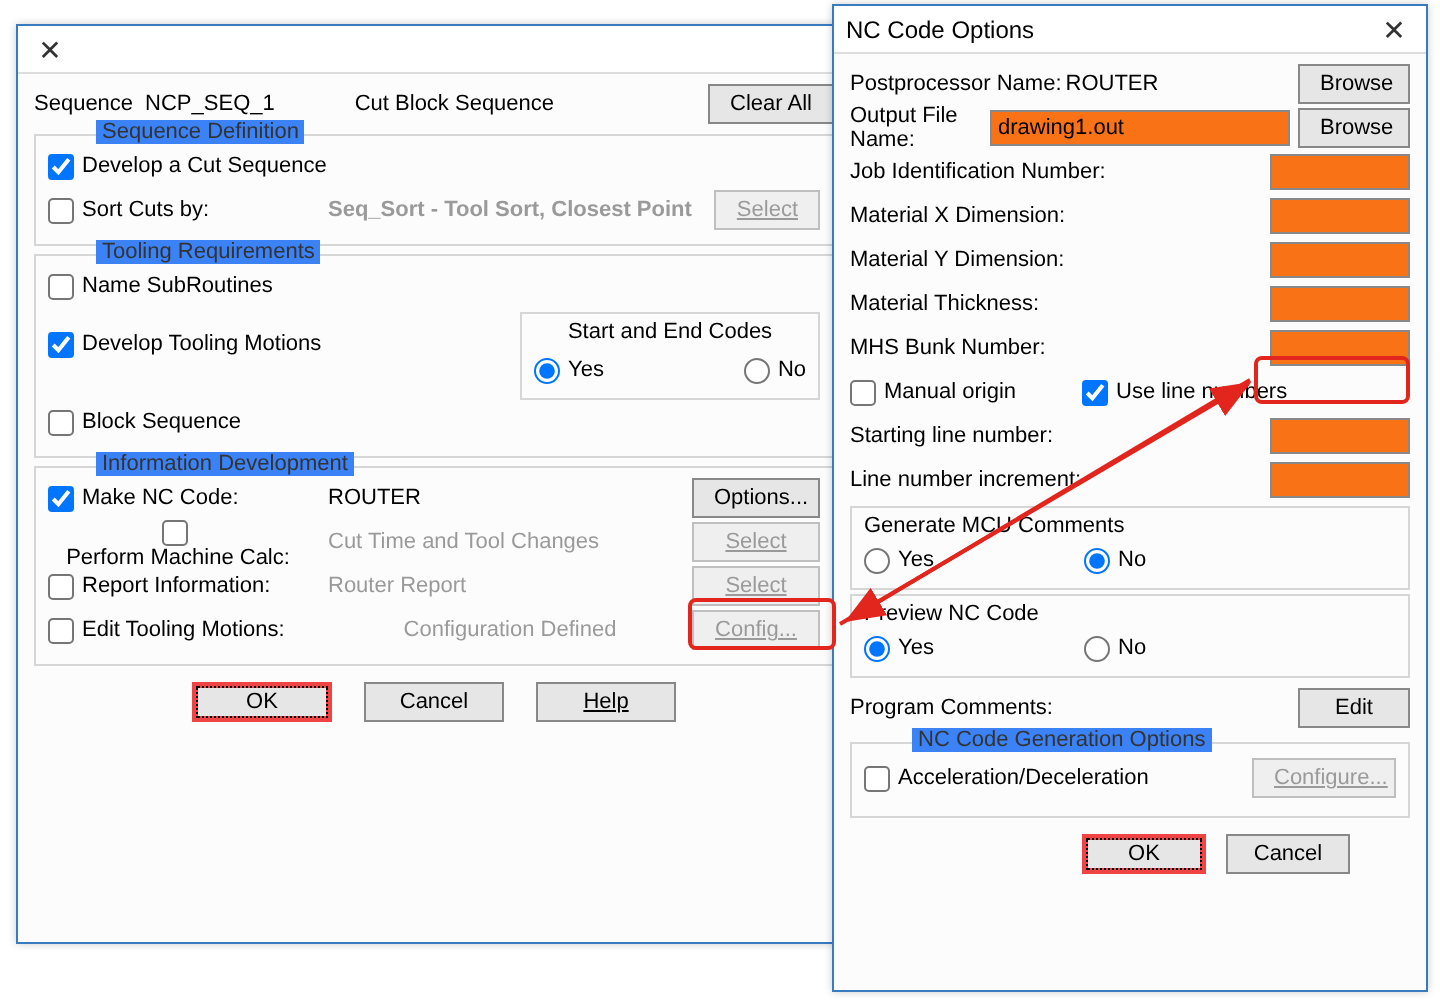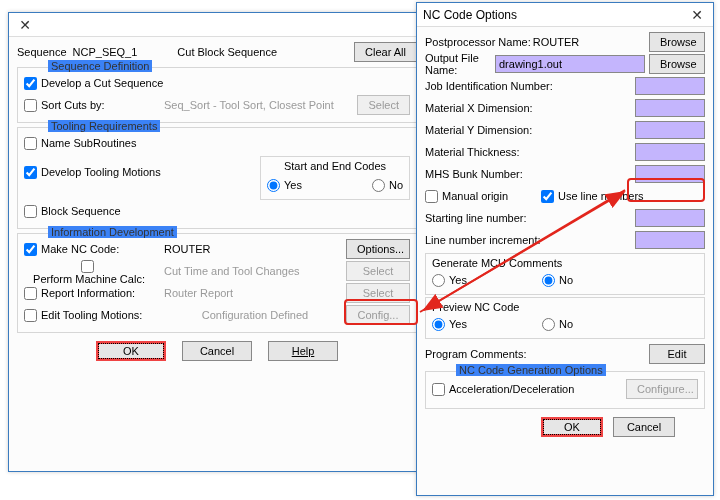--- a/index.html
+++ b/index.html
@@ -8,24 +8,24 @@
   .titlebar { height: 24px; display:flex; align-items:center; padding:0 6px; border-bottom:1px solid #ddd; background:#fff; }
   .titlebar .title { flex:1; font-size:12px; }
   .close-x { width:20px; text-align:center; font-size:14px; line-height:16px; color:#333; cursor:default; }
   .body { padding:4px 8px 8px 8px; }
   .row { display:flex; align-items:center; height:22px; }
   .row > label, .row > .lbl { white-space:nowrap; }
   .grp { border:1px solid #d6d6d6; margin-top:4px; padding:4px 6px 6px 6px; position:relative; }
   .grp > .legend { position:absolute; top:-8px; left:6px; background:#3b82f6; padding:0 3px; color:#333;margin-left:24px; }
   input[type=checkbox], input[type=radio] { margin:0 4px 0 0; vertical-align:middle; }
   .chk { display:flex; align-items:center; height:22px; }
-  input[type=text] { border:1px solid #888; height:18px; padding:0 3px; background:#c4b5fd; }
+  input[type=text] { border:1px solid #888; height:18px; padding:0 3px; background:#f97316; }
   button, .btn { border:1px solid #888; background:#e6e6e6; height:20px; padding:0 10px; cursor:default; }
   .btn-def { border:3px solid #ef4444; outline:1px dotted #000; outline-offset:-3px; }
-  .btn-dis { color:#9a9a9a; border-color:#bfbfbf; background:#efefef; }
+  .btn-dis { color:#9a9a9a; border-color:#bfbfbf; background:#efefef;text-decoration:underline; }
   .muted { color:#9a9a9a; }
   .sp { flex:1; }
   .inner { border:1px solid #d6d6d6; padding:3px 6px; margin-top:2px; }
   .callout { position:absolute; border:2px solid #e2261d; border-radius:4px; pointer-events:none; }
   svg.arrow { position:absolute; top:0; left:0; pointer-events:none; }
   .formlbl { width:150px; }
   .btnrow { display:flex; justify-content:center; gap:16px; margin-top:8px; }
 </style>
 </head>
 <body>
@@ -47,21 +47,21 @@
       <span class="legend">Sequence Definition</span>
       <div class="chk">
           <input type="checkbox" checked="" style="">
           <span>Develop a Cut Sequence</span>
         </div>
       <div class="row">
         <div class="chk" style="width:100px;">
             <input type="checkbox" style="">
             <span>Sort Cuts by:</span>
           </div>
-        <span class="muted" style="flex:1; padding-left:40px;">Seq_Sort - Tool Sort, Closest Point</span>
+        <span class="muted" style="flex:1; padding-left:40px;font-weight:bold;">Seq_Sort - Tool Sort, Closest Point</span>
         <button class="btn-dis">Select</button>
       </div>
     </div>
 
     <div class="grp">
       <span class="legend">Tooling Requirements</span>
       <div class="chk">
           <input type="checkbox" style="">
           <span>Name SubRoutines</span>
         </div>

